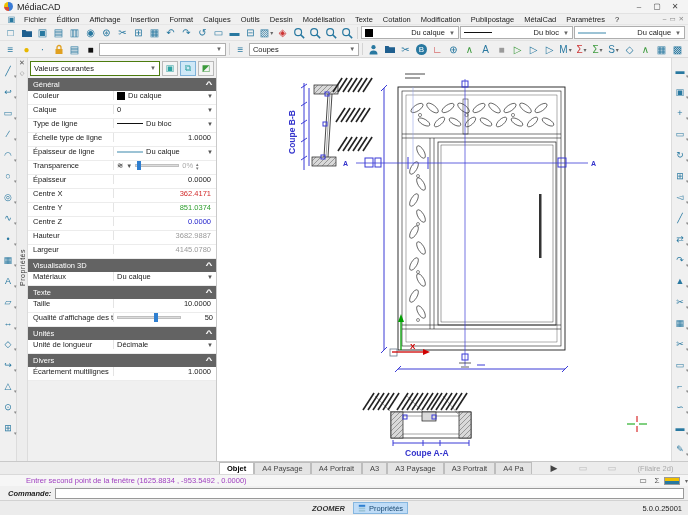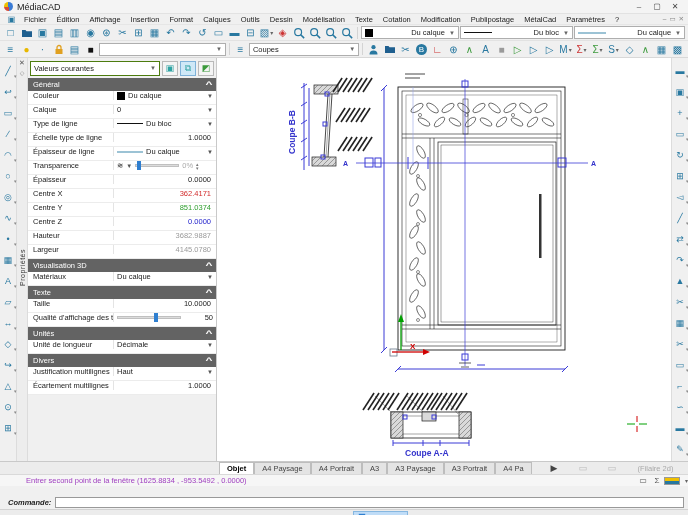--- a/index.html
+++ b/index.html
@@ -101,21 +101,21 @@
   .tbar-ico.blue { color:#2878a0; }
   .viewmode { color:#a9a9a9; padding:0 3px; white-space:nowrap; }
 
   
   .promptbar { height:12px; background:#f6f6f6; border-top:1px solid #d9d9d9; padding-left:26px;
     font-size:7.5px; color:#a040c0; }
   .promptbar .spacer { flex:1; }
   .pico { width:14px; font-size:8px; color:#555; text-align:center; }
   .lwchip { width:16px; height:8px; background:linear-gradient(#f0c000 50%, #2878a0 50%);
     border:1px solid #999; margin-right:4px; }
-  .cmdbar { height:14px; background:#f0f0f0; padding:1px 4px 1px 8px; gap:4px;margin-top:9px; }
+  .cmdbar { height:14px; background:#f0f0f0; padding:1px 4px 1px 8px; gap:4px; }
   .cmdlabel { font-size:7.5px; font-style:italic; font-weight:bold; color:#222; }
   .cmdinput { flex:1; height:11px; border:1px solid #999; background:#fff; font-size:8px; padding:0 2px;
     font-family:"Liberation Sans", sans-serif; }
   .statusbar { height:15px; background:#ececec; border-top:1px solid #d2d2d2; font-size:7.5px; padding:0 6px;}
   .zoomer { margin-left:306px; font-weight:bold; font-style:italic; color:#333; }
   .propchip { margin-left:8px; background:#bfdcf7; border:1px solid #86b7e0; padding:0 4px; height:12px;
     display:flex; align-items:center; gap:3px; color:#1a4a73; }
   .version { margin-left:auto; color:#222; }
 
   
@@ -456,27 +456,20 @@
           <div class="prow">
             <div class="pl">Unité de longueur</div>
             <div class="pv">
               <span class="pv-text">Décimale</span>
               <span class="cr">▼</span>
             </div>
           </div>
           <div class="psec">
             <span>Divers</span>
             <span class="chev">^</span>
-          </div>
-          <div class="prow">
-            <div class="pl">Justification multilignes</div>
-            <div class="pv">
-              <span class="pv-text">Haut</span>
-              <span class="cr">▼</span>
-            </div>
           </div>
           <div class="prow">
             <div class="pl">Écartement multilignes</div>
             <div class="pv num">
               <span>1.0000</span>
             </div>
           </div>
         </div>
       <div class="pfill"></div>
     </div>

